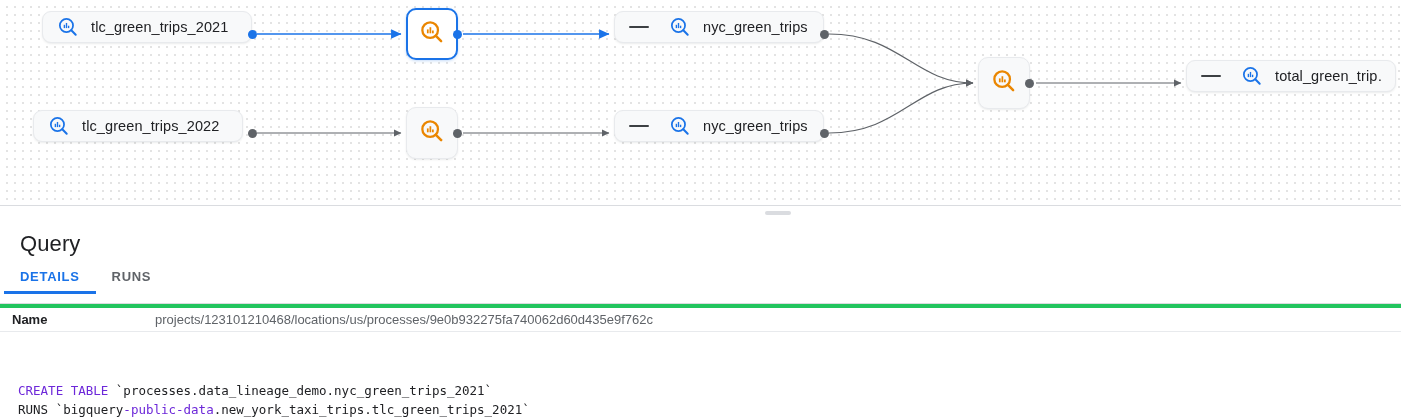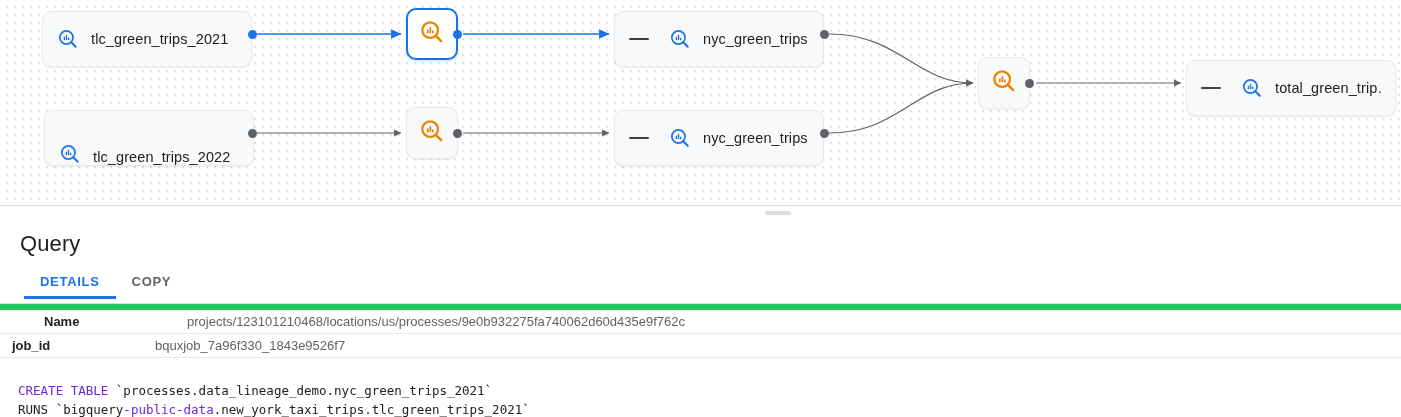--- a/index.html
+++ b/index.html
@@ -41,21 +41,21 @@
   .asset-node {
     position: absolute;
     box-sizing: border-box;
     display: flex;
     align-items: center;
     background: #f8f9fa;
     border: 1px solid #e8eaed;
     border-radius: 9px;
     box-shadow: 0 1px 2px rgba(60,64,67,0.10);
     padding: 0 14px;
-    height: 56px;
+    height: 32px;
   }
   .asset-node .dash-toggle {
     width: 20px;
     height: 2px;
     background: #3c4043;
     border-radius: 1px;
     flex: 0 0 auto;
     margin-right: 20px;
   }
   .asset-node .node-label {
@@ -127,24 +127,24 @@
     background: #ffffff;
   }
   #panel-title {
     font-size: 22px;
     color: #202124;
     padding: 12px 0 12px 20px;
     letter-spacing: 0.1px;
   }
   #tabs-row {
     display: flex;
-    align-items: center;
+    align-items: flex-start;
     height: 34px;
     border-bottom: 1px solid #dadce0;
-    padding-left: 24px;
+    padding-left: 4px;
   }
   .tab {
     position: relative;
     font-size: 13px;
     font-weight: bold;
     letter-spacing: 0.7px;
     color: #5f6368;
     padding: 0 16px 9px 16px;
     cursor: pointer;
     user-select: none;
@@ -160,21 +160,21 @@
   }
 
   
   .prop-row {
     display: flex;
     align-items: center;
     height: 23px;
     border-bottom: 1px solid #e8eaed;
     font-size: 13px;
   }
-  .prop-row:first-of-type { border-top: 6px solid #22c55e; padding-left: 32px; }
+  .prop-row:first-of-type { border-top: 4px solid #22c55e; }
   .prop-key {
     width: 155px;
     flex: 0 0 155px;
     padding-left: 12px;
     box-sizing: border-box;
     font-weight: bold;
     color: #202124;
   }
   .prop-val {
     color: #5f6368;
@@ -236,21 +236,21 @@
         <rect x="7.3" y="9.6" width="1.5" height="3.6" fill="#1a73e8"></rect>
         <rect x="9.6" y="7.6" width="1.5" height="5.6" fill="#1a73e8"></rect>
         <rect x="11.9" y="10.6" width="1.5" height="2.6" fill="#1a73e8"></rect>
         <line x1="15.6" y1="15.6" x2="20.4" y2="20.4" stroke="#1a73e8" stroke-width="2.2" stroke-linecap="round"></line>
       </svg>
     </span>
     <span class="node-label">tlc_green_trips_2021</span>
   </div>
   <span class="port active" style="left:248px; top:30px;"></span>
 
-  <div class="asset-node" style="left:44px; top:110px; width:210px;align-items:flex-end;">
+  <div class="asset-node" style="left:33px; top:110px; width:210px;">
     <span class="tbl-icon">
       <svg width="22" height="22" viewBox="0 0 24 24" xmlns="http://www.w3.org/2000/svg">
         <circle cx="10.3" cy="10.3" r="7.2" fill="none" stroke="#1a73e8" stroke-width="1.9"></circle>
         <rect x="7.3" y="9.6" width="1.5" height="3.6" fill="#1a73e8"></rect>
         <rect x="9.6" y="7.6" width="1.5" height="5.6" fill="#1a73e8"></rect>
         <rect x="11.9" y="10.6" width="1.5" height="2.6" fill="#1a73e8"></rect>
         <line x1="15.6" y1="15.6" x2="20.4" y2="20.4" stroke="#1a73e8" stroke-width="2.2" stroke-linecap="round"></line>
       </svg>
     </span>
     <span class="node-label">tlc_green_trips_2022</span>
@@ -345,30 +345,26 @@
 <div id="panel-resizer">
   <div class="grip"></div>
 </div>
 
 <div id="details-panel">
 
   <div id="panel-title">Query</div>
 
   <div id="tabs-row">
     <div class="tab active">DETAILS</div>
-    <div class="tab">COPY</div>
+    <div class="tab">RUNS</div>
   </div>
 
   <div>
     <div class="prop-row">
       <div class="prop-key">Name</div>
       <div class="prop-val">projects/123101210468/locations/us/processes/9e0b932275fa740062d60d435e9f762c</div>
     </div>
-    <div class="prop-row">
-      <div class="prop-key">job_id</div>
-      <div class="prop-val">bquxjob_7a96f330_1843e9526f7</div>
-    </div>
   </div>
 
   <div id="sql-block"><span class="kw">CREATE TABLE</span><span class="lit"> `processes.data_lineage_demo.nyc_green_trips_2021`</span>
 <span class="lit">RUNS `bigquery</span><span class="kw">-public-data</span><span class="lit">.new_york_taxi_trips.tlc_green_trips_2021`</span></div>
 
 </div>
 
 </body></html>

